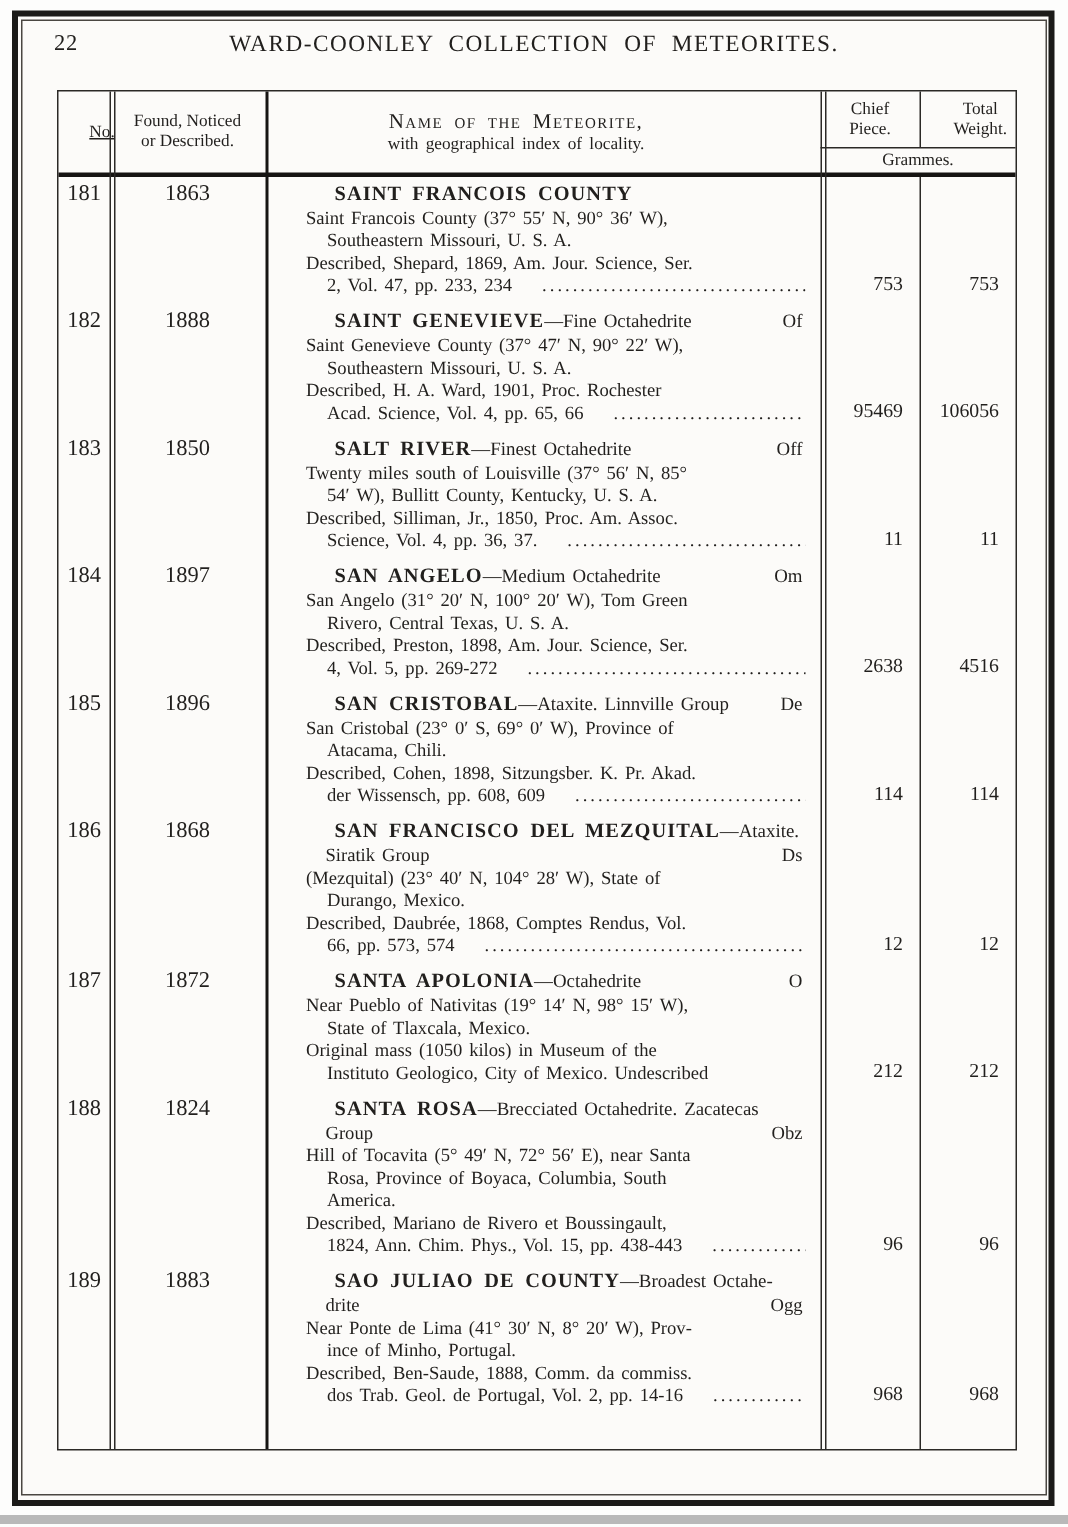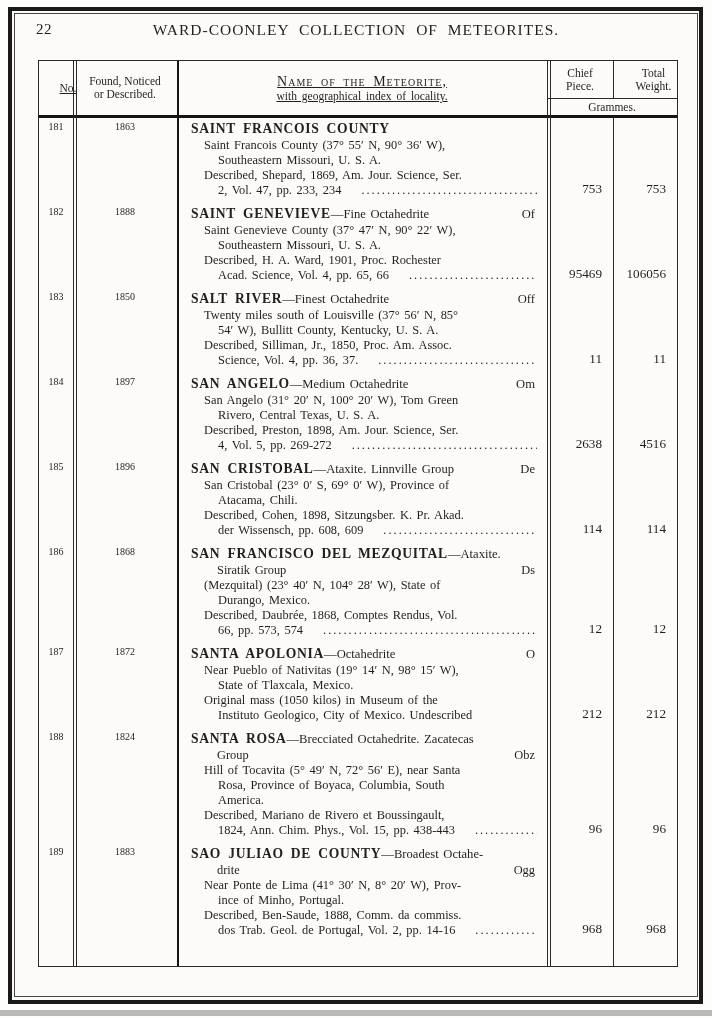--- a/index.html
+++ b/index.html
@@ -34,44 +34,44 @@
   
   .mtable {
     position:absolute; left:38px; top:60px; width:640px; height:907px;
     border:1px solid var(--rule,#2b2926);
   }
   .thead { position:absolute; left:0; top:0; right:0; height:57px;
     border-bottom:3px solid #161412; font-size:11.5px; line-height:13px; }
   .hc { position:absolute; display:flex; flex-direction:column; align-items:center; justify-content:center; text-align:center; }
   .h-no    { left:12px;   width:34px;  top:0; height:54px;text-decoration:underline; }
   .h-found { left:34px; width:104px; top:0; height:54px; }
-  .h-name  { left:138px; width:370px; top:0; height:54px;text-decoration:underline; }
+  .h-name  { left:120px; width:370px; top:0; height:54px; }
   .h-name .sc { font-variant:small-caps; font-size:14px; letter-spacing:1px; word-spacing:3px; line-height:17px; }
   .h-name .sub { font-size:11.5px; word-spacing:2px; }
   .h-chief { left:508px; width:66px; top:0; height:37px; }
   .h-total { left:574px; width:64px; top:0; height:37px;padding-left:17px; }
   .h-unitline { position:absolute; left:508px; right:0; top:37px; height:1px; background:var(--rule,#2b2926); }
   .h-unit  { left:508px; right:0; top:38px; height:16px; position:absolute;
              display:flex; align-items:center; justify-content:center; }
   
   .vr { position:absolute; top:0; bottom:0; width:1px; background:var(--rule,#2b2926); z-index:3; }
   .vr.thick { width:2px; background:#161412; }
   .vr.seg-a { bottom:auto; height:37px; }
   .vr.seg-b { top:57px; }
   
   .tbody { position:absolute; left:0; right:0; top:57px; bottom:0; overflow:hidden; z-index:1; }
   .row { display:grid; grid-template-columns:34px 104px 370px 66px 64px; }
-  .c-no, .c-year { text-align:center; padding-top:3px; font-size:10px; }
+  .c-no, .c-year { text-align:center; padding-top:3px; font-size:15px; }
   .c-name { padding:2px 10px 5px 14px; font-size:12.4px; line-height:15px;
             word-spacing:1.5px; overflow:hidden; }
   .c-wt { display:flex; align-items:flex-end; justify-content:flex-end;
           padding:0 11px 6px 0; font-size:13.2px; }
   .ln.title { display:flex; justify-content:space-between; align-items:baseline;
               line-height:18px; white-space:nowrap; font-size:12.6px; }
-  .ln.title b { font-size:13.6px; letter-spacing:.7px; word-spacing:3px; }
+  .ln.title b { font-size:13.6px; letter-spacing:.7px; word-spacing:3px;margin-left:32px; }
   .ln.right { display:flex; justify-content:flex-end; gap:28px; padding-right:4px; }
   .ln.cont  { display:flex; justify-content:space-between; padding-left:26px; }
   .ln.hang1 { padding-left:13px; }
   .ln.hang2 { padding-left:27px; }
   .ln.leader{ padding-left:27px; display:flex; align-items:center;gap:17px; }
   .ln .lt { white-space:nowrap; }
   .ln .dots { flex:1 1 auto; overflow:hidden; white-space:nowrap;
               letter-spacing:2px; margin-left:3px; }
   .ln .code { padding-right:2px; }
 </style>

